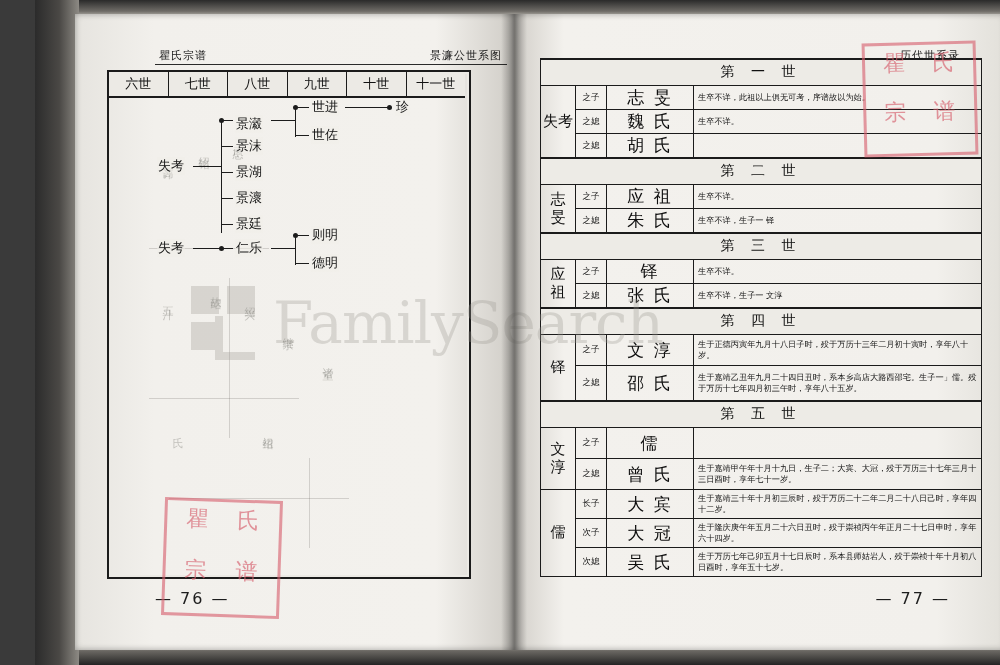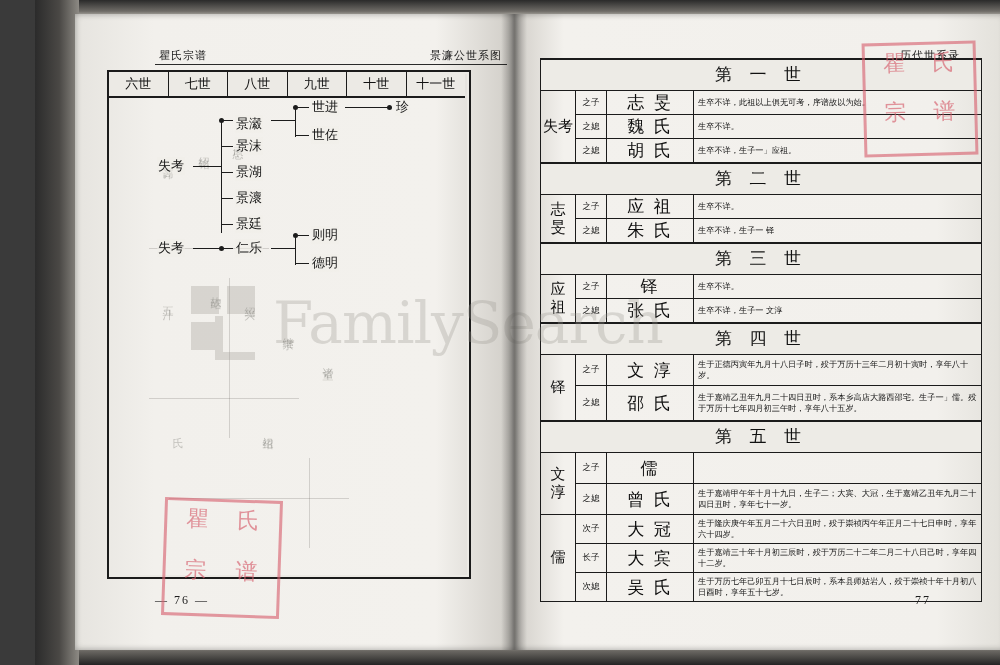--- a/index.html
+++ b/index.html
@@ -39,21 +39,21 @@
   .hdr{position:absolute;top:34px;font-size:11px;color:#1a1a1a;letter-spacing:1px;}
   .hdr-book-l{left:84px;}
   .hdr-title-l{left:355px;}
   .hdr-book-r{left:508px;}
   .hdr-title-r{right:45px;}
   .hdr-rule{position:absolute;height:1px;background:#2a2a2a;}
   .rule-l{left:80px;width:352px;top:50px;}
   .rule-r{left:505px;width:440px;top:50px;}
 
   
-  .pagenum{position:absolute;bottom:42px;font-size:12px;color:#1d1d1d;letter-spacing:2px;font-family:Liberation Serif, serif;}
+  .pagenum{position:absolute;bottom:42px;font-size:16px;color:#1d1d1d;letter-spacing:2px;}
   .pn-left{left:80px;}
   .pn-right{right:55px;}
 
   
   .chart-frame{
     position:absolute;left:72px;top:70px;width:360px;height:505px;
     border:2px solid #1b1b1b;box-shadow:0 0 0 2px #eceae5 inset;
     background:transparent;
   }
   .gen-header{position:absolute;left:74px;top:72px;width:356px;height:26px;display:flex;}
@@ -71,21 +71,21 @@
   
   .ghost{position:absolute;font-size:11px;color:rgba(80,78,74,.30);
     writing-mode:vertical-rl;letter-spacing:2px;}
   .ghost-ln{position:absolute;background:rgba(90,88,84,.22);}
 
   
   .rec{position:absolute;left:505px;top:58px;width:440px;
     border:1px solid #1b1b1b;border-bottom:none;}
   .sec-title{
     border-bottom:1px solid #1b1b1b;border-top:1px solid #1b1b1b;
-    text-align:center;font-size:17px;letter-spacing:6px;color:#111;
+    text-align:center;font-size:14px;letter-spacing:6px;color:#111;
     padding:3px 0 4px;background:#edebe6;
   }
   .grp{display:flex;border-bottom:1px solid #1b1b1b;}
   .grp .anc{
     width:34px;flex:none;border-right:1px solid #1b1b1b;
     display:flex;align-items:center;justify-content:center;
     font-size:15px;line-height:1.15;text-align:center;color:#101010;
   }
   .grp .rows{flex:1;}
   .row{display:flex;border-bottom:1px solid #1b1b1b;min-height:22px;}
@@ -230,21 +230,20 @@
           <div class="txt">生卒不详，此祖以上俱无可考，序谱故以为始。</div>
         </div>
         <div class="row">
           <div class="rel">之媳</div>
           <div class="nm">魏 氏</div>
           <div class="txt">生卒不详。</div>
         </div>
         <div class="row">
           <div class="rel">之媳</div>
           <div class="nm">胡 氏</div>
-          <div class="txt">生卒不详，生子一」应祖。</div>
         </div>
       </div>
     </div>
 
     <div class="sec-title">第 二 世</div>
     <div class="grp">
       <div class="anc">志 旻</div>
       <div class="rows">
         <div class="row">
           <div class="rel">之子</div>
@@ -297,37 +296,37 @@
     <div class="grp">
       <div class="anc">文 淳</div>
       <div class="rows">
         <div class="row" style="min-height:30px;">
           <div class="rel">之子</div>
           <div class="nm">儒</div>
         </div>
         <div class="row" style="min-height:30px;">
           <div class="rel">之媳</div>
           <div class="nm">曾 氏</div>
-          <div class="txt">生于嘉靖甲午年十月十九日，生子二；大宾、大冠，生于嘉靖乙丑年九月二十四日丑时，享年七十一岁。</div>
+          <div class="txt">生于嘉靖甲午年十月十九日，生子二；大宾、大冠，殁于万历三十七年三月十三日酉时，享年七十一岁。</div>
         </div>
       </div>
     </div>
 
     <div class="grp" style="border-bottom:1px solid #1b1b1b;">
       <div class="anc">儒</div>
       <div class="rows">
+        <div class="row" style="min-height:28px;">
+          <div class="rel">长子</div>
+          <div class="nm">大 宾</div>
+          <div class="txt">生于嘉靖三十年十月初三辰时，殁于万历二十二年二月二十八日己时，享年四十二岁。</div>
+        </div>
         <div class="row" style="min-height:28px;">
           <div class="rel">次子</div>
           <div class="nm">大 冠</div>
           <div class="txt">生于隆庆庚午年五月二十六日丑时，殁于崇祯丙午年正月二十七日申时，享年六十四岁。</div>
-        </div>
-        <div class="row" style="min-height:28px;">
-          <div class="rel">长子</div>
-          <div class="nm">大 宾</div>
-          <div class="txt">生于嘉靖三十年十月初三辰时，殁于万历二十二年二月二十八日己时，享年四十二岁。</div>
         </div>
         <div class="row" style="min-height:28px;">
           <div class="rel">次媳</div>
           <div class="nm">吴 氏</div>
           <div class="txt">生于万历七年己卯五月十七日辰时，系本县师姑岩人，殁于崇祯十年十月初八日酉时，享年五十七岁。</div>
         </div>
       </div>
     </div>
 
   </div>

